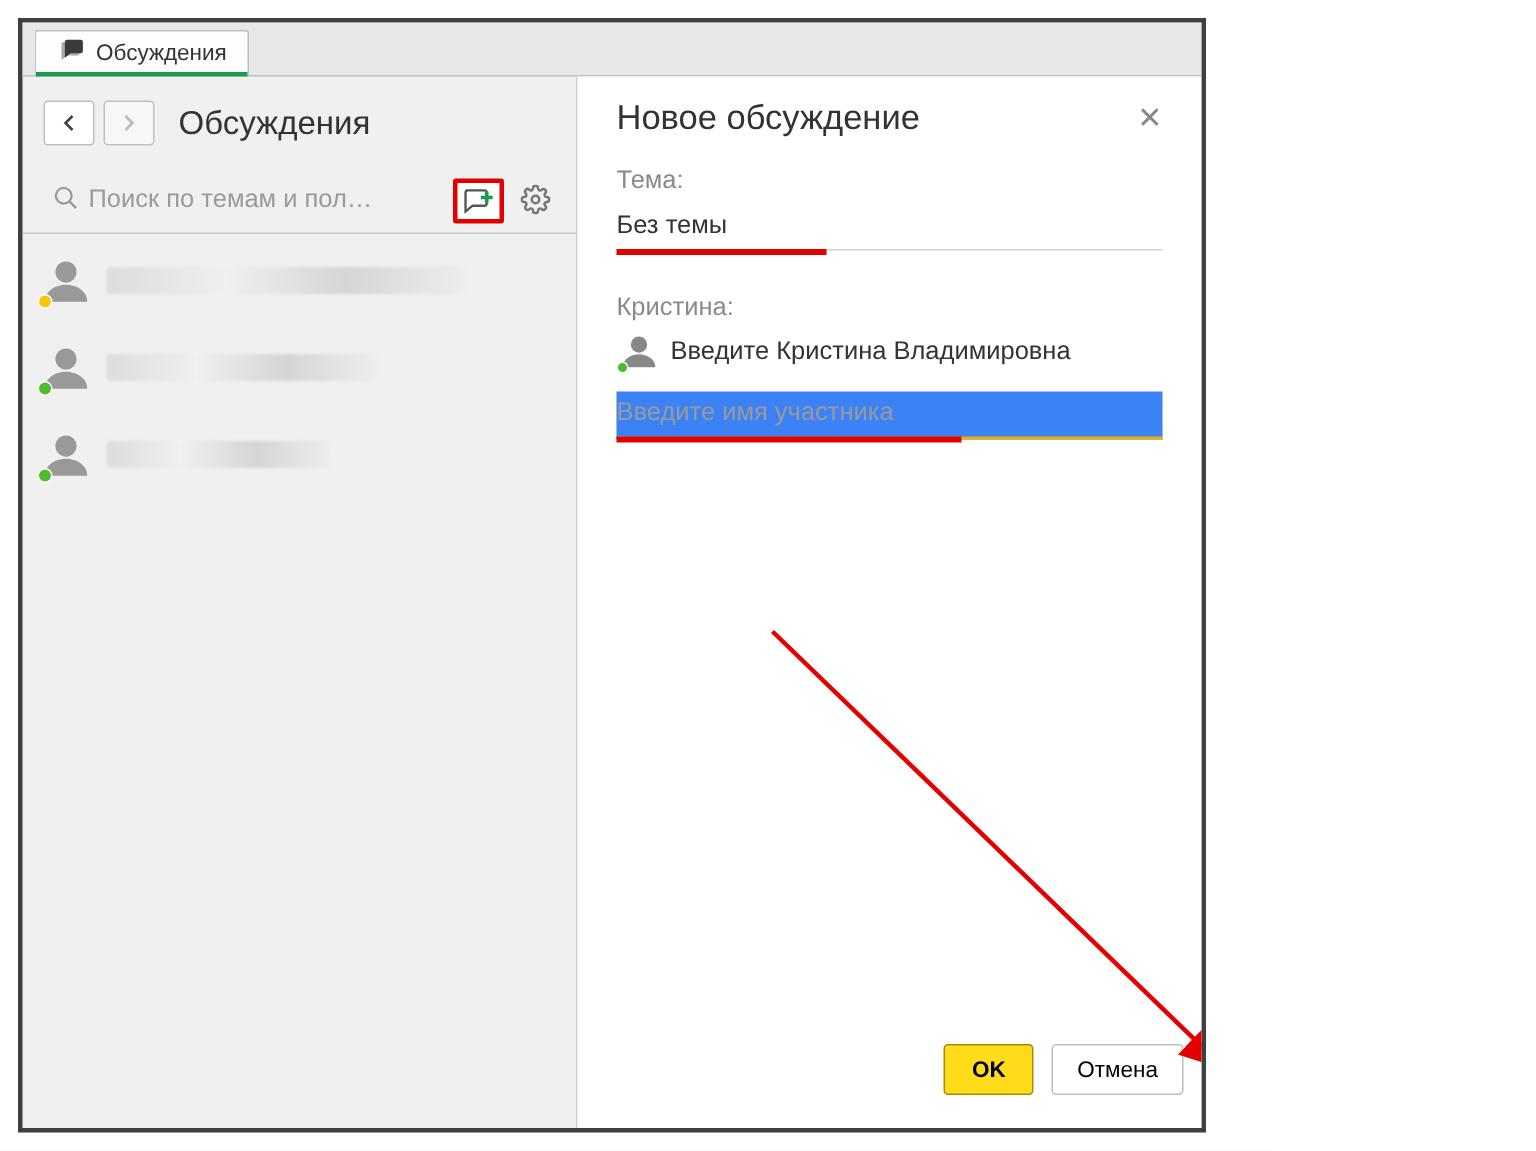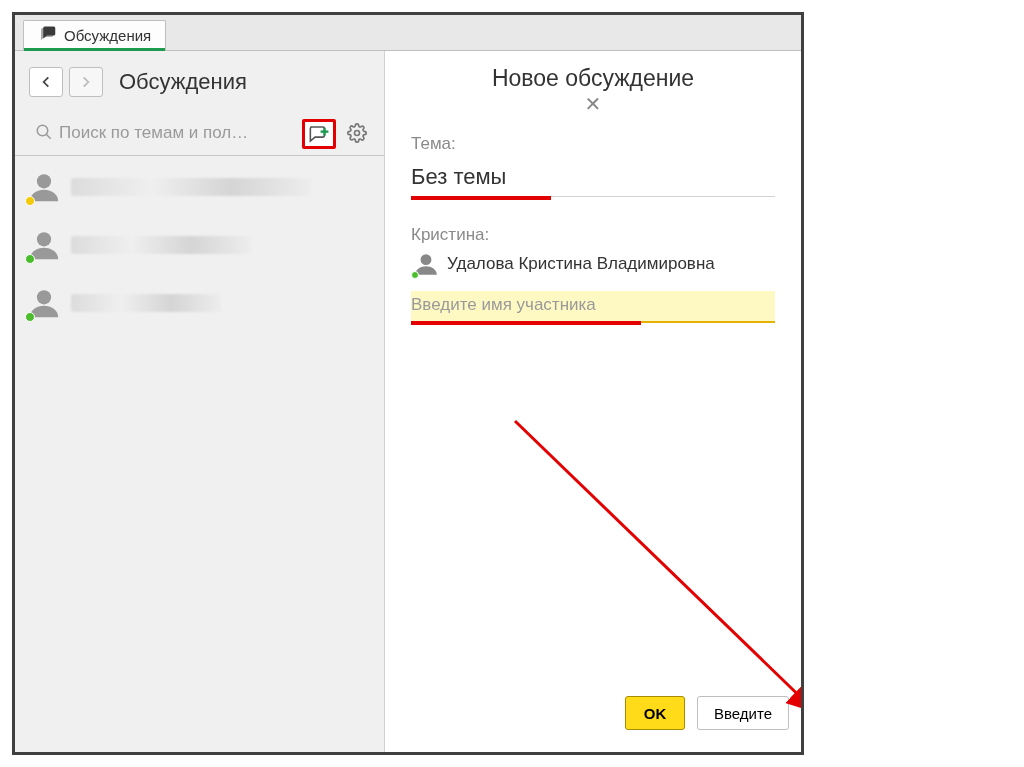--- a/index.html
+++ b/index.html
@@ -71,43 +71,43 @@
   .avatar-wrap{ position:relative; width:34px; height:34px; }
   .avatar-wrap svg{ width:34px; height:34px; }
   .presence { position:absolute; bottom:-2px; left:-2px; width:10px; height:10px; border-radius:50%; border:1px solid #fff;}
   .presence.online{ background:#4bbd2d;}
   .presence.away{ background:#f4c90a;}
   .blur-line { flex:1; height:18px; background:linear-gradient(90deg,#dcdcdc,#efefef,#d5d5d5,#ededed); border-radius:3px; filter:blur(1.2px); max-width:240px;}
   .right-pane {
     flex:1; background:#ffffff; display:flex; flex-direction:column;
     padding: 14px 26px 18px 26px; position:relative;
   }
-  .dlg-header{ display:flex; align-items:center; justify-content:space-between; margin-bottom:18px;flex-direction:column;}
+  .dlg-header{ display:flex; align-items:center; justify-content:space-between; margin-bottom:18px;}
   .dlg-header h2{ font-size:23px; font-weight:400; color:#333;}
   .close-x{ font-size:20px; color:#888; cursor:pointer; }
   .field-label{ font-size:17px; color:#8a8a8a; margin-bottom:6px; }
   .field-value{
-    font-size:22px; color:#333; padding:4px 0 6px 0;
+    font-size:17px; color:#333; padding:4px 0 6px 0;
     border:none; border-bottom:1px solid #d3d3d3; width:100%; background:transparent;
   }
   .underline-red{ position:relative; }
   .underline-red::after{
     content:""; position:absolute; left:0; bottom:-3px; height:4px; width:140px;
     background:#e30000;
   }
   .participants{ margin-top:28px;}
   .participant-row{ display:flex; align-items:center; gap:8px; margin:6px 0 14px 2px;}
   .participant-row .avatar-wrap{ width:26px; height:26px;}
   .participant-row .avatar-wrap svg{ width:26px; height:26px;}
   .participant-row .presence{ width:8px; height:8px; }
   .participant-name{ font-size:17px; color:#333;}
   .add-participant { position:relative; }
   .add-participant input{
     width:100%; border:none; border-bottom:2px solid #e6b100;
-    font-size:17px; padding:4px 0 6px 0; outline:none; color:#333; background:#fef9c3;
+    font-size:17px; padding:4px 0 6px 0; outline:none; color:#333; background:#3b82f6;
   }
   .add-participant input::placeholder{ color:#9a9a9a; }
   .add-participant::after{
     content:""; position:absolute; left:0; bottom:-2px; height:4px; width:230px; background:#e30000;
   }
   .footer-btns{
     position:absolute; right:12px; bottom:22px; display:flex; gap:12px;
   }
   .btn{
     min-width:60px; height:34px; padding:0 16px; border:1px solid #bfbfbf; border-radius:3px;
@@ -231,30 +231,30 @@
       <div class="participants">
         <div class="field-label">Кристина:</div>
         <div class="participant-row">
           <div class="avatar-wrap">
             <svg viewBox="0 0 24 24" fill="#888">
                 <circle cx="12" cy="8" r="5"></circle>
                 <path d="M2 22c0-5 5-8 10-8s10 3 10 8H2z"></path>
               </svg>
             <span class="presence online"></span>
           </div>
-          <span class="participant-name">Удалова Кристина Владимировна</span>
+          <span class="participant-name">Введите Кристина Владимировна</span>
         </div>
         <div class="add-participant">
           <input placeholder="Введите имя участника" style="">
         </div>
       </div>
 
       <div class="footer-btns">
         <button class="btn primary">OK</button>
-        <button class="btn">Введите</button>
+        <button class="btn">Отмена</button>
       </div>
     </div>
 
     <svg class="arrow-svg" width="470" height="360">
       <defs>
         <marker id="ah" markerWidth="12" markerHeight="12" refX="9" refY="5" orient="auto">
           <path d="M0,0 L10,5 L0,10 z" fill="#e30000"></path>
         </marker>
       </defs>
       <line x1="120" y1="20" x2="420" y2="310" stroke="#e30000" stroke-width="3" marker-end="url(#ah)"></line>

